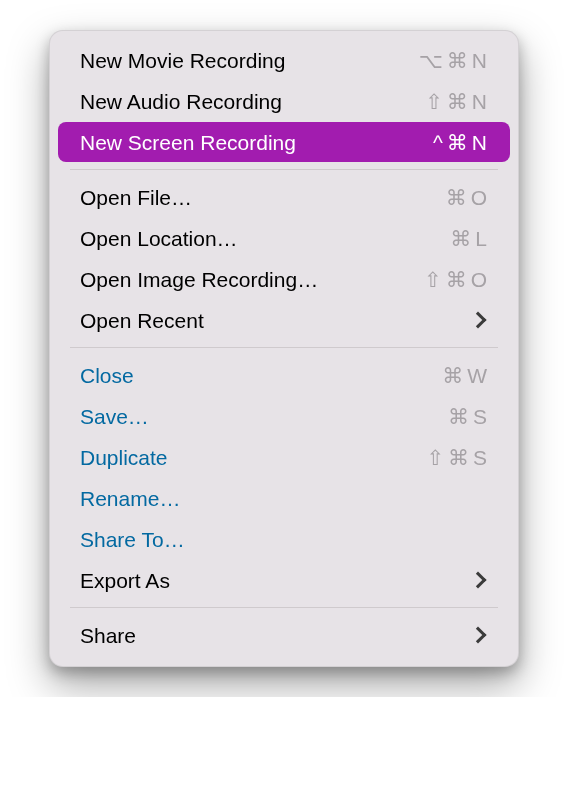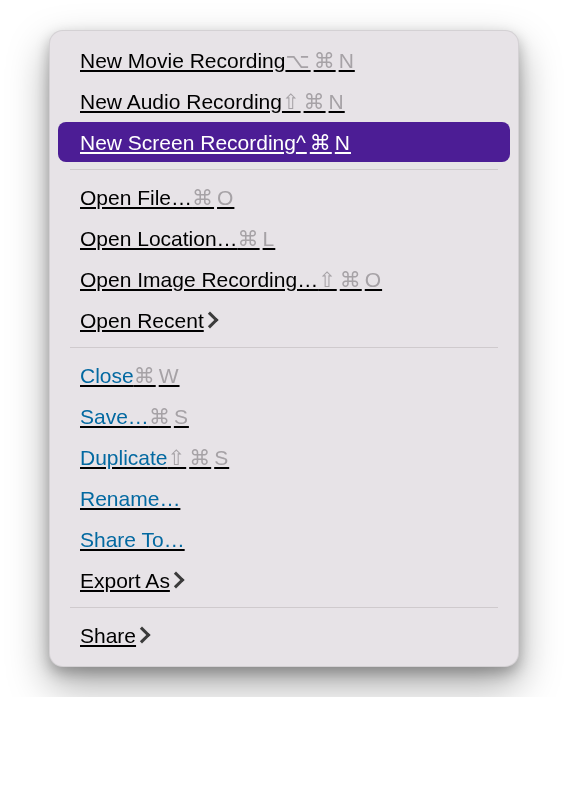--- a/index.html
+++ b/index.html
@@ -17,31 +17,31 @@
       border: 1px solid rgba(0,0,0,0.08);
       border-radius: 14px;
       box-shadow:
         0 18px 40px rgba(0,0,0,0.35),
         0 6px 14px rgba(0,0,0,0.25);
       padding: 8px 0 10px;
     }
     .item {
       display: flex;
       align-items: center;
+      justify-content: space-between;
       height: 40px;
       padding: 0 22px;
       font-size: 21px;
       line-height: 1;
       cursor: default;
       border-radius: 8px;
       margin: 1px 8px;
-      text-decoration: underline;
     }
     .item.highlight {
-      background: #4c1d95;
+      background: #a21caf;
       color: #ffffff;
     }
     .item .label { font-weight: 400; letter-spacing: 0; }
     .item.disabled .label { color: #0369a1; }
     .item .shortcut {
       display: flex;
       gap: 3px;
       color: #a6a2a6;
       font-size: 21px;
       letter-spacing: 1px;

